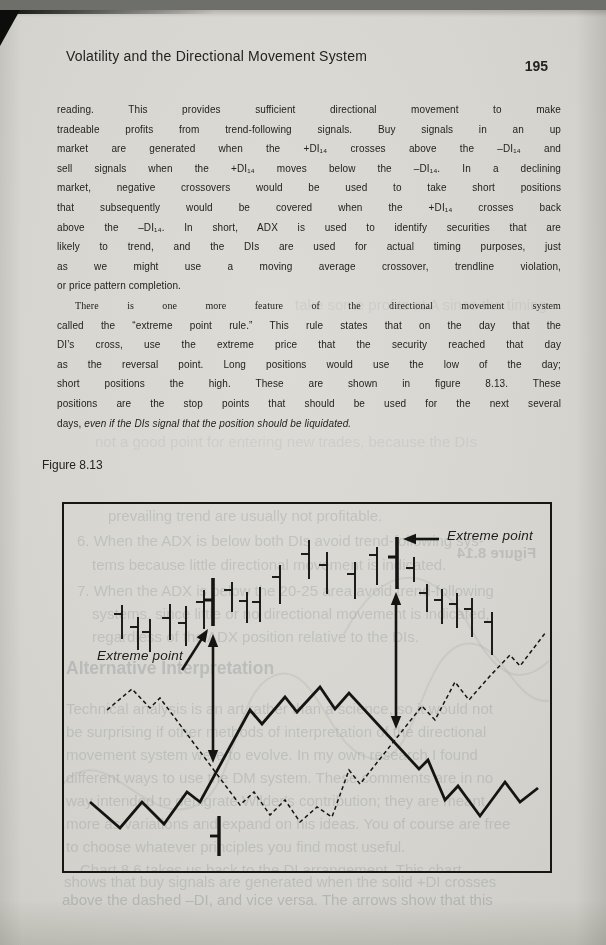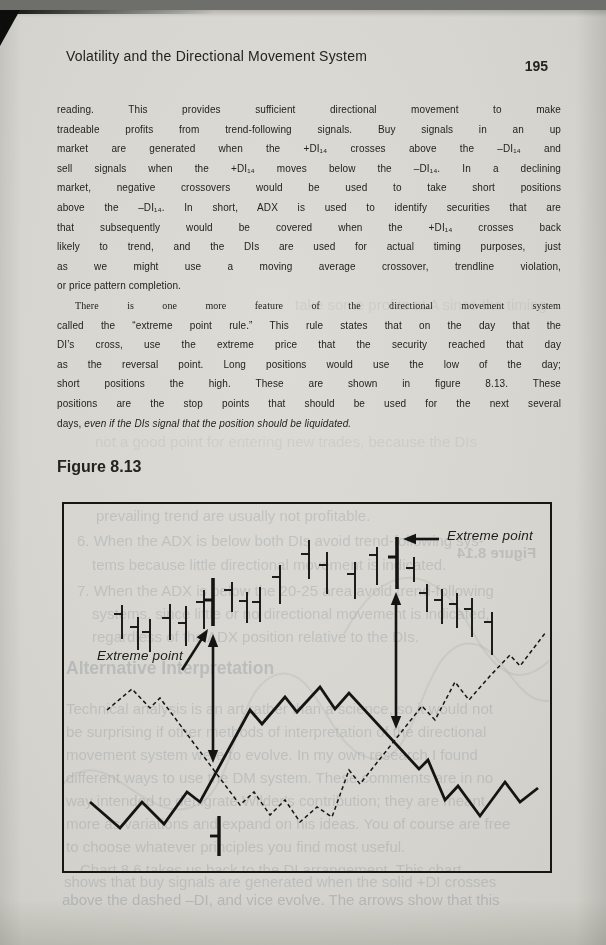--- a/index.html
+++ b/index.html
@@ -18,21 +18,21 @@
     background:linear-gradient(to right,#0d0d0b,rgba(13,13,11,0));}
   .header{position:absolute;left:0;top:38px;width:100%;font-size:14px;z-index:2;}
   .header .title{position:absolute;left:66px;top:0;letter-spacing:0.2px;}
   .header .pagenum{position:absolute;right:58px;top:10px;font-weight:bold;}
   .bodytext{position:absolute;left:0;top:90px;width:100%;z-index:2;}
   .tline{position:relative;margin-left:57px;width:504px;font-size:10px;line-height:19.6px;height:19.6px;
     text-align:justify;text-align-last:justify;letter-spacing:0.1px;}
   .tline.noj{text-align-last:left;}
   .tline.indent{text-indent:18px;font-family:Liberation Serif, serif;}
   .it{font-style:italic;}
-  .figure-label{position:absolute;left:57px;top:448px;font-weight:bold;font-size:16px;z-index:2;}
+  .figure-label{position:absolute;left:42px;top:448px;font-weight:normal;font-size:12px;z-index:2;}
   .figure-box{position:absolute;left:62px;top:492px;width:490px;height:371px;box-sizing:border-box;
     border:2.5px solid #161613;z-index:2;}
   .figure-box svg{position:absolute;inset:0;z-index:2;}
   .fig-ghosts{position:absolute;inset:0;z-index:1;overflow:hidden;}
   .ep-label{position:absolute;font-style:italic;font-size:13.5px;z-index:3;letter-spacing:0.2px;color:#1c1c19;}
   .ep-left{left:33px;top:144px;}
   .ep-right{left:383px;top:24px;}
   .legend-text{position:absolute;left:166px;top:316px;font-size:14.5px;font-weight:600;z-index:3;letter-spacing:0.3px;color:#141411;}
   .ghostline{position:absolute;color:#5d6c74;white-space:nowrap;font-size:15px;line-height:17px;
     filter:blur(0.35px);pointer-events:none;}
@@ -50,48 +50,48 @@
 
   <div class="header">
     <span class="title">Volatility and the Directional Movement System</span>
     <span class="pagenum">195</span>
   </div>
 
   <div class="pageghosts" id="pageghosts">
       <div class="ghostline" style="left: 295px; top: 286px; opacity: 0.1;">take some profits at A since the timing</div>
       <div class="ghostline" style="left: 95px; top: 423px; opacity: 0.1;">not a good point for entering new trades, because the DIs</div>
       <div class="ghostline" style="left: 64px; top: 863px; opacity: 0.2;">shows that buy signals are generated when the solid +DI crosses</div>
-      <div class="ghostline" style="left: 62px; top: 881px; opacity: 0.27;">above the dashed –DI, and vice evolve. The arrows show that this</div>
+      <div class="ghostline" style="left: 62px; top: 881px; opacity: 0.27;">above the dashed –DI, and vice versa. The arrows show that this</div>
     </div>
 
   <div class="bodytext">
     <div class="tline">reading. This provides sufficient directional movement to make</div>
     <div class="tline">tradeable profits from trend-following signals. Buy signals in an up</div>
     <div class="tline">market are generated when the +DI₁₄ crosses above the –DI₁₄ and</div>
     <div class="tline">sell signals when the +DI₁₄ moves below the –DI₁₄. In a declining</div>
     <div class="tline">market, negative crossovers would be used to take short positions</div>
+    <div class="tline">that subsequently would be covered when the +DI₁₄ crosses back</div>
     <div class="tline">above the –DI₁₄. In short, ADX is used to identify securities that are</div>
-    <div class="tline">that subsequently would be covered when the +DI₁₄ crosses back</div>
     <div class="tline">likely to trend, and the DIs are used for actual timing purposes, just</div>
     <div class="tline">as we might use a moving average crossover, trendline violation,</div>
     <div class="tline noj">or price pattern completion.</div>
     <div class="tline indent">There is one more feature of the directional movement system</div>
     <div class="tline">called the “extreme point rule.” This rule states that on the day that the</div>
     <div class="tline">DI’s cross, use the extreme price that the security reached that day</div>
     <div class="tline">as the reversal point. Long positions would use the low of the day;</div>
     <div class="tline">short positions the high. These are shown in figure 8.13. These</div>
     <div class="tline">positions are the stop points that should be used for the next several</div>
     <div class="tline noj"><span>days, </span><span class="it">even if the DIs signal that the position should be liquidated.</span></div>
   </div>
 
   <div class="figure-label">Figure 8.13</div>
 
   <div class="figure-box">
     <div class="fig-ghosts" id="figghosts">
-        <div class="ghostline" style="left: 32px; top: 3px; opacity: 0.2;">prevailing trend are usually not profitable.</div>
+        <div class="ghostline" style="left: 44px; top: 3px; opacity: 0.2;">prevailing trend are usually not profitable.</div>
         <div class="ghostline" style="left: 13px; top: 28px; opacity: 0.2;">6. When the ADX is below both DIs avoid trend-following sys-</div>
         <div class="ghostline" style="left: 28px; top: 52px; opacity: 0.2;">tems because little directional movement is indicated.</div>
         <div class="ghostline" style="left: 13px; top: 78px; opacity: 0.2;">7. When the ADX is below the 20-25 area avoid trend-following</div>
         <div class="ghostline" style="left: 28px; top: 101px; opacity: 0.2;">systems, since little or no directional movement is indicated,</div>
         <div class="ghostline" style="left: 28px; top: 124px; opacity: 0.2;">regardless of the ADX position relative to the DIs.</div>
         <div class="ghostline ghost-h" style="left: 2px; top: 156px; opacity: 0.24;">Alternative Interpretation</div>
         <div class="ghostline" style="left: 2px; top: 196px; opacity: 0.2;">Technical analysis is an art rather than a science, so it would not</div>
         <div class="ghostline" style="left: 2px; top: 219px; opacity: 0.2;">be surprising if other methods of interpretation of the directional</div>
         <div class="ghostline" style="left: 2px; top: 242px; opacity: 0.2;">movement system were to evolve. In my own research I found</div>
         <div class="ghostline" style="left: 2px; top: 265px; opacity: 0.2;">different ways to use the DM system. These comments are in no</div>

